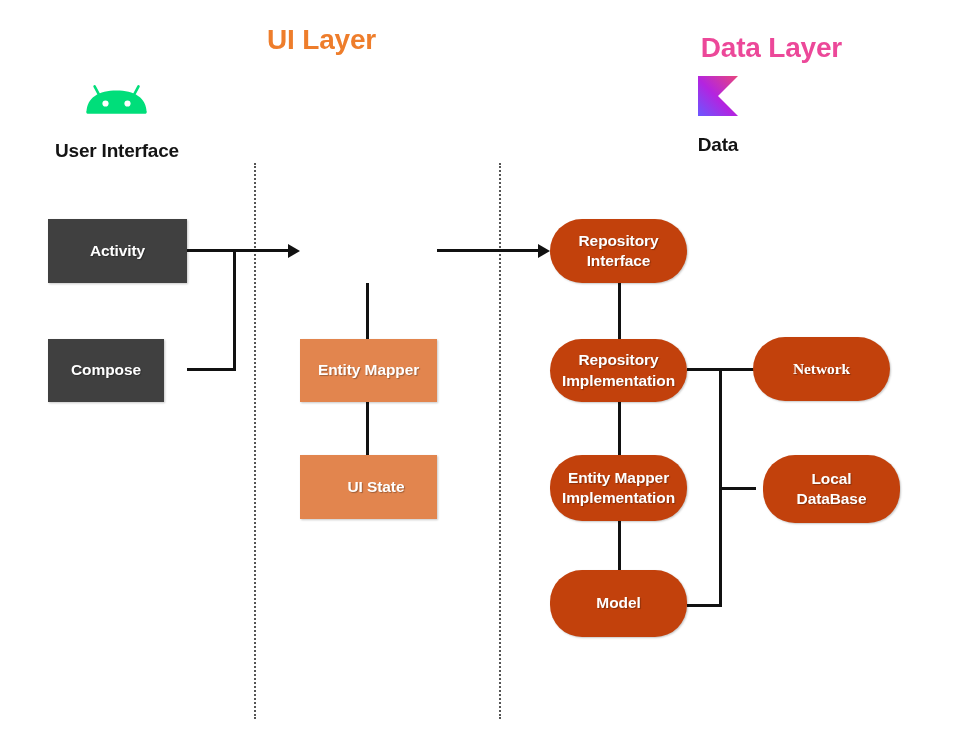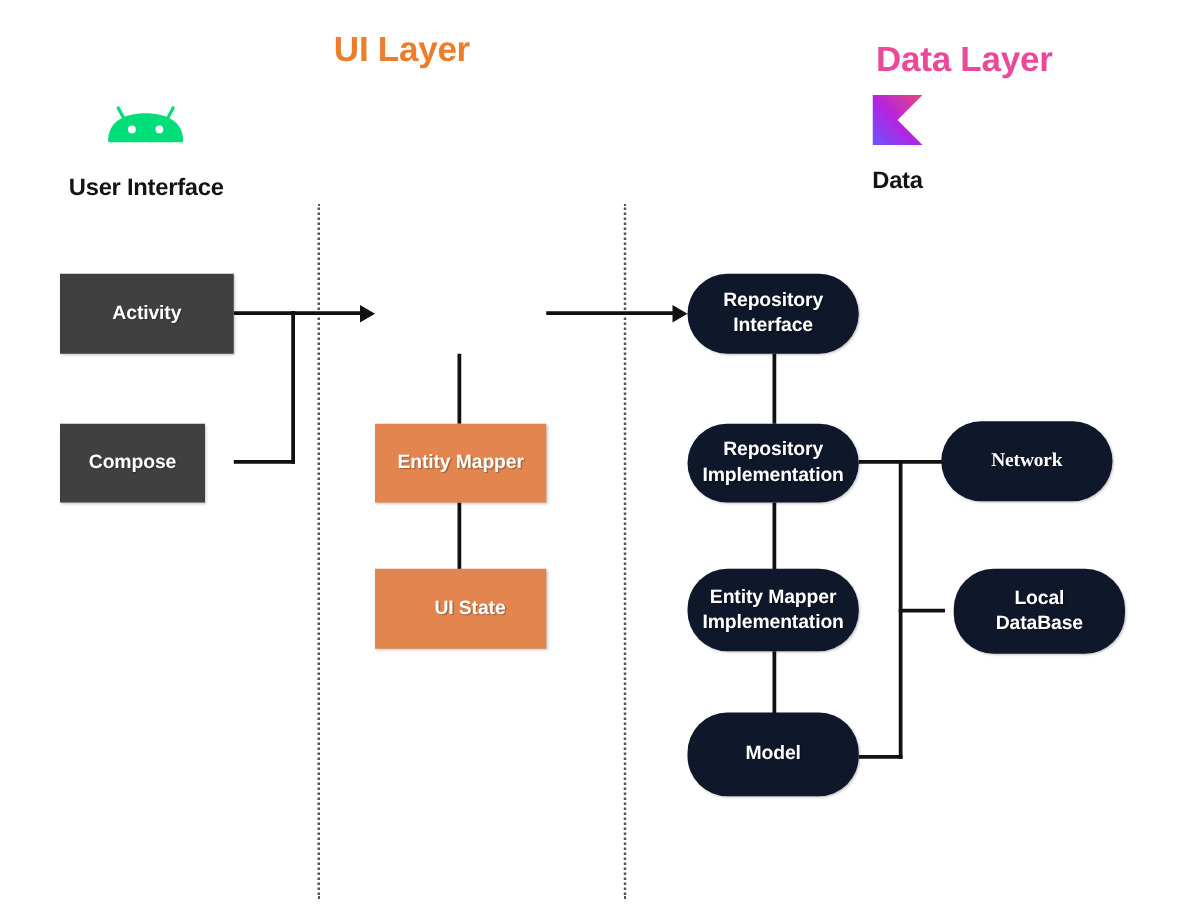--- a/index.html
+++ b/index.html
@@ -73,21 +73,21 @@
     font-weight: bold;
     line-height: 1.32;
     letter-spacing: -0.1px;
     box-sizing: border-box;
     padding: 2px 6px;
     text-shadow: 1px 1px 1px rgba(0,0,0,0.30);
     box-shadow: 1px 1px 2px rgba(0,0,0,0.22);
   }
   .node.green  { background: #404040; }
   .node.orange { background: #E2854E; }
-  .node.purple { background: #0f172a; border-radius: 32px; }
+  .node.purple { background: #c2410c; border-radius: 32px; }
 
   
   .ln {
     position: absolute;
     background: #111111;
   }
   .ln.h { height: 3px; }
   .ln.v { width: 3px; }
   .arrow-head {
     position: absolute;

